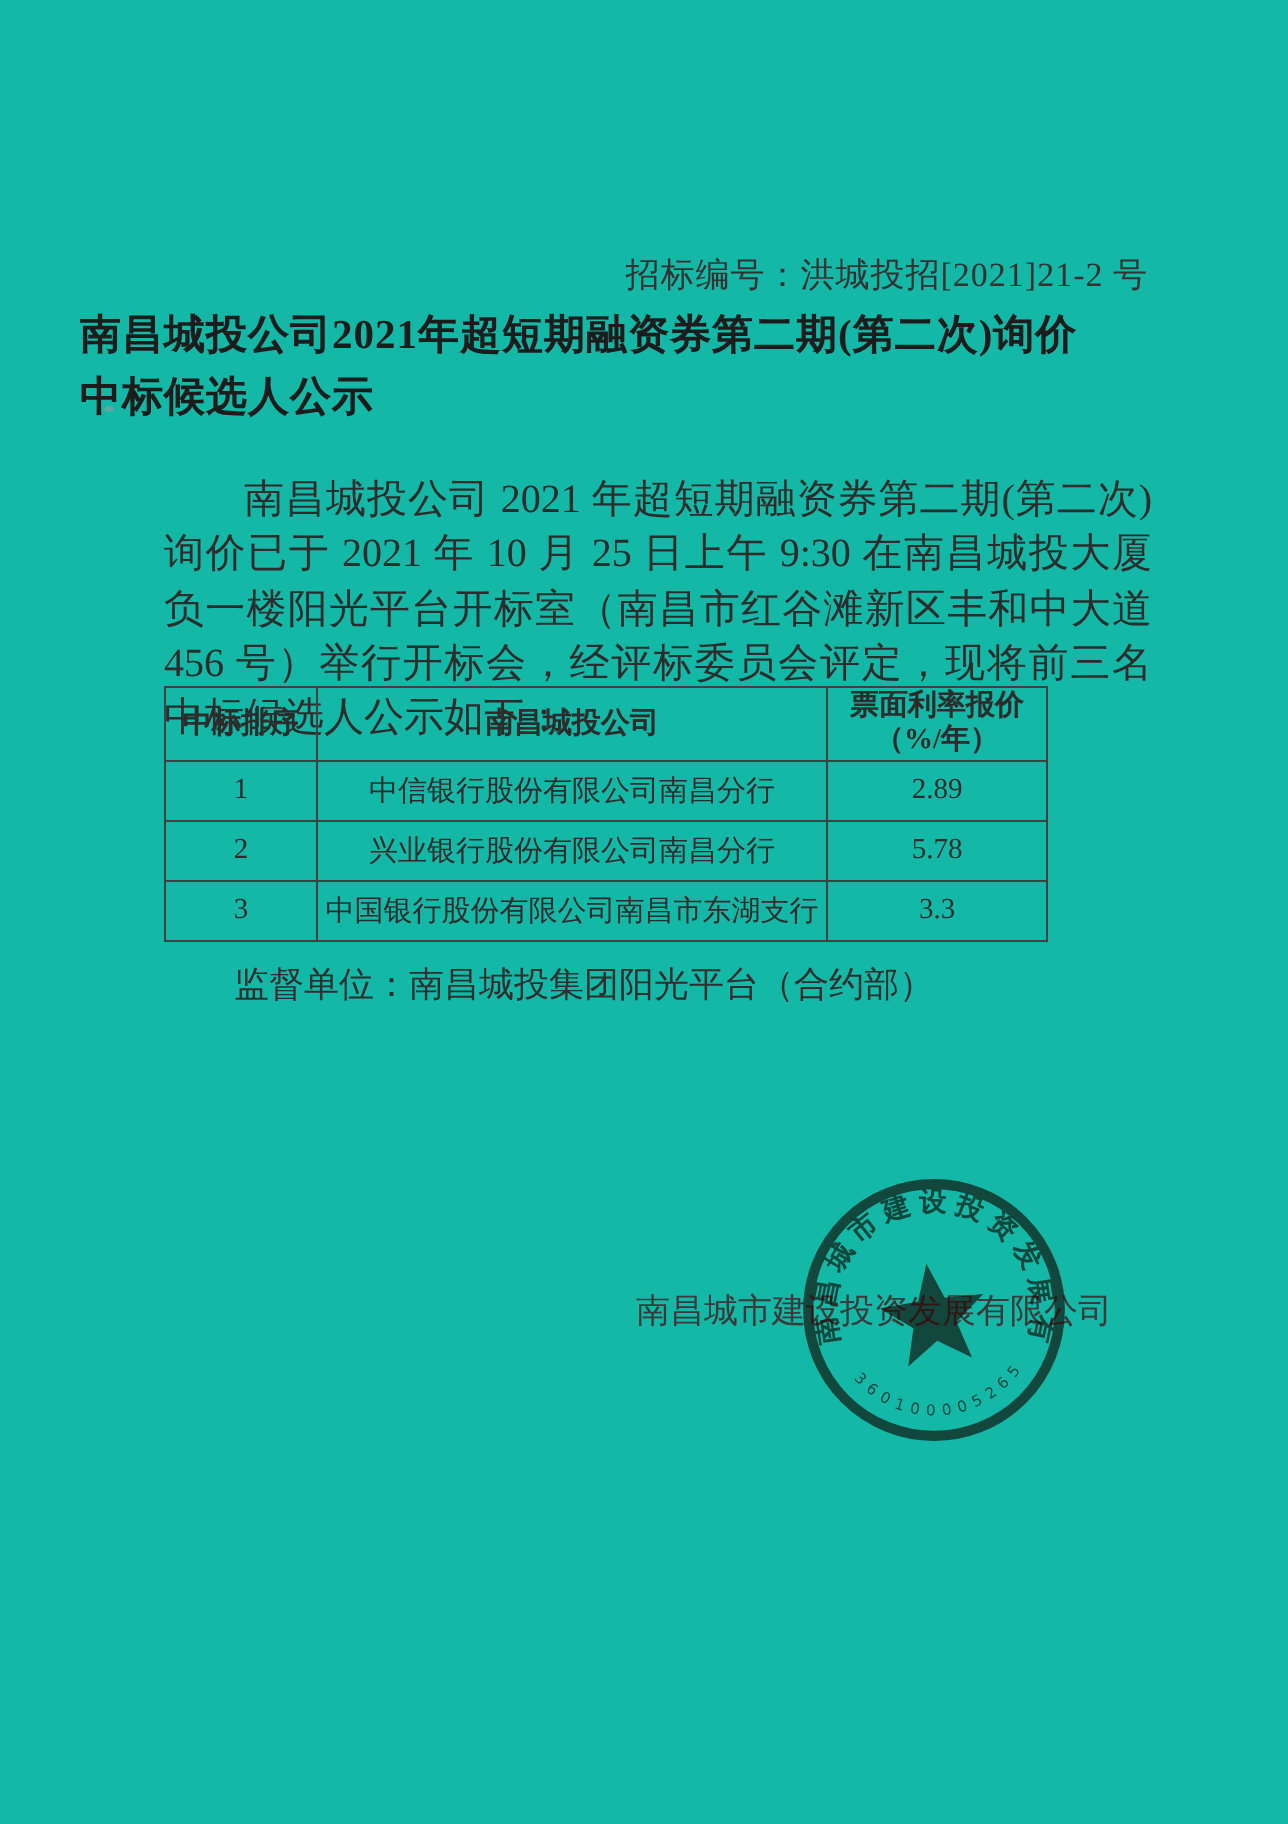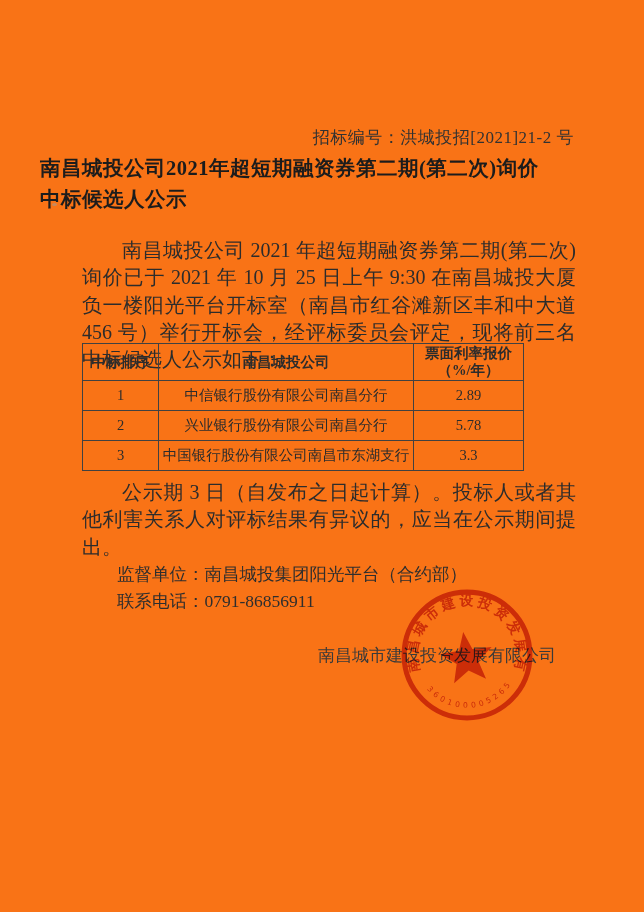--- a/index.html
+++ b/index.html
@@ -4,21 +4,21 @@
 <style>
   * { margin: 0; padding: 0; box-sizing: border-box; }
   html, body { background: #e9e9e9; }
   body { font-family: "Liberation Serif", "DejaVu Serif", serif; }
 
   .page {
     position: relative;
     width: 644px;
     height: 912px;
     margin: 0 auto;
-    background: #f97316;
+    background: #14b8a6;
     color: #2e2e2e;
     overflow: hidden;
   }
 
   .scan-speck {
     position: absolute;
     left: 52px; top: 203px;
     width: 5px; height: 3px;
     background: #9a9a9a;
     opacity: .55;
@@ -159,23 +159,21 @@
       </tr>
       <tr>
         <td>3</td>
         <td>中国银行股份有限公司南昌市东湖支行</td>
         <td>3.3</td>
       </tr>
     </tbody>
   </table>
 
   <div class="after-table">
-    <p class="para">公示期 3 日（自发布之日起计算）。投标人或者其他利害关系人对评标结果有异议的，应当在公示期间提出。</p>
     <div class="line">监督单位：南昌城投集团阳光平台（合约部）</div>
-    <div class="line">联系电话：0791-86856911</div>
   </div>
 
   <div class="signature">
     <div>南昌城市建设投资发展有限公司</div>
   </div>
 
   <svg class="seal" viewBox="0 0 136 136" xmlns="http://www.w3.org/2000/svg" aria-hidden="true">
     <defs>
       <path id="sealTopArc" d="M 21.95 84.76 A 49 49 0 1 1 114.05 84.76" fill="none"></path>
       <path id="sealBottomArc" d="M 25.4 97.84 A 52 52 0 0 0 110.6 97.84" fill="none"></path>

